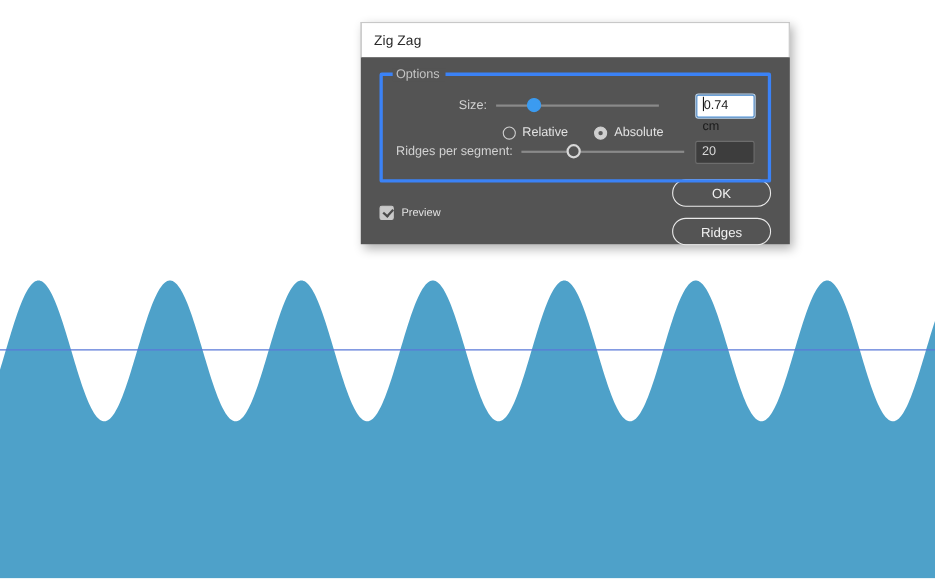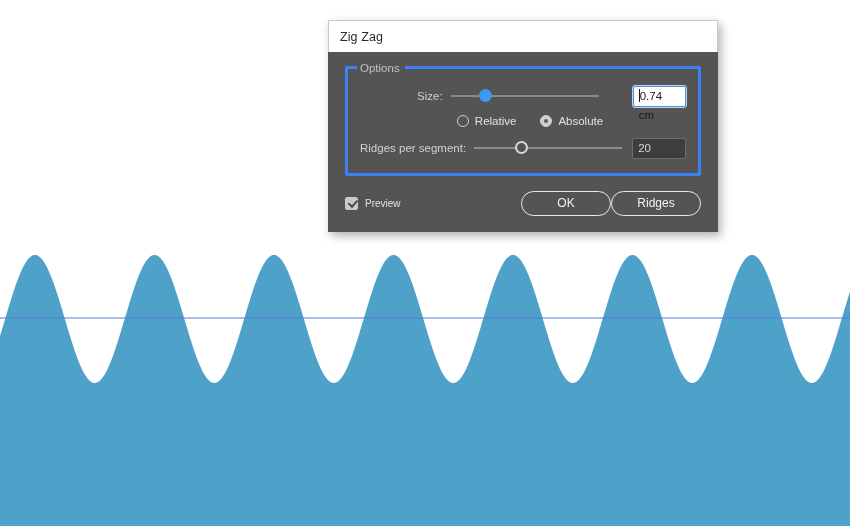--- a/index.html
+++ b/index.html
@@ -248,20 +248,22 @@
     border-width: 0 2px 2px 0;
     transform: rotate(42deg);
   }
   .check-label {
     font-size: 10px;
     color: #e2e2e2;
   }
   .btn-wrap {
     margin-left: auto;
     display: flex;
+    gap: 10px;
+    flex-direction: column;
   }
   .btn {
     min-width: 90px;
     height: 25px;
     border-radius: 13px;
     border: 1.4px solid #eaeaea;
     background: transparent;
     color: #f2f2f2;
     font-size: 12px;
     font-family: "Liberation Sans", sans-serif;
@@ -312,21 +314,21 @@
           <div class="radio">
             <span class="dot off"></span>
             <span class="rlabel">Relative</span>
           </div>
           <div class="radio">
             <span class="dot on"></span>
             <span class="rlabel">Absolute</span>
           </div>
         </div>
 
-        <div class="row" style="margin-top:10px;">
+        <div class="row" style="">
           <span class="field-label lbl-ridge">Ridges per segment:</span>
 
           <div class="slider">
             <div class="track"></div>
             <div class="knob hollow" id="ridges-knob" style="left: 40.5px;"></div>
           </div>
 
           <div class="num-input plain">
             <span>20</span>
           </div>

